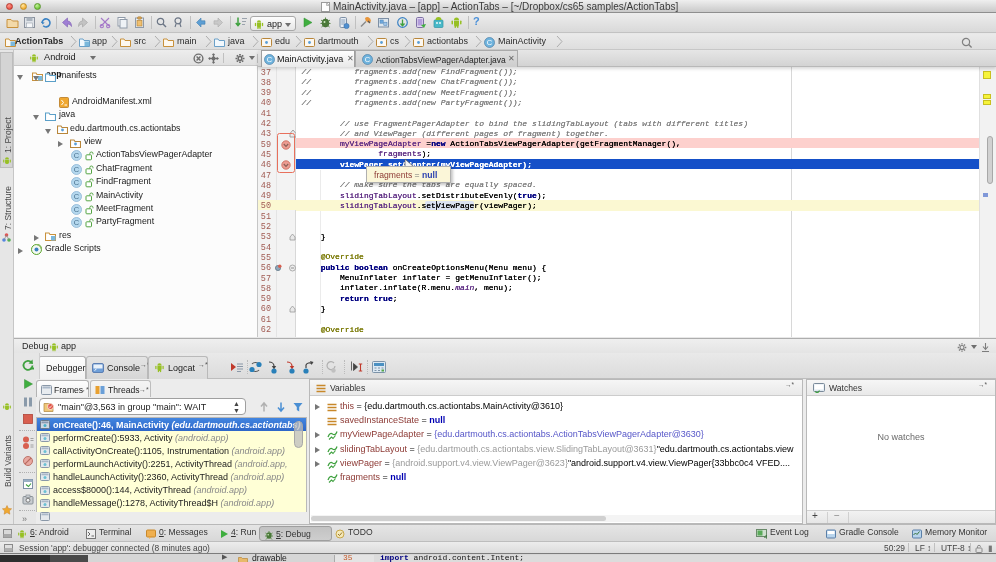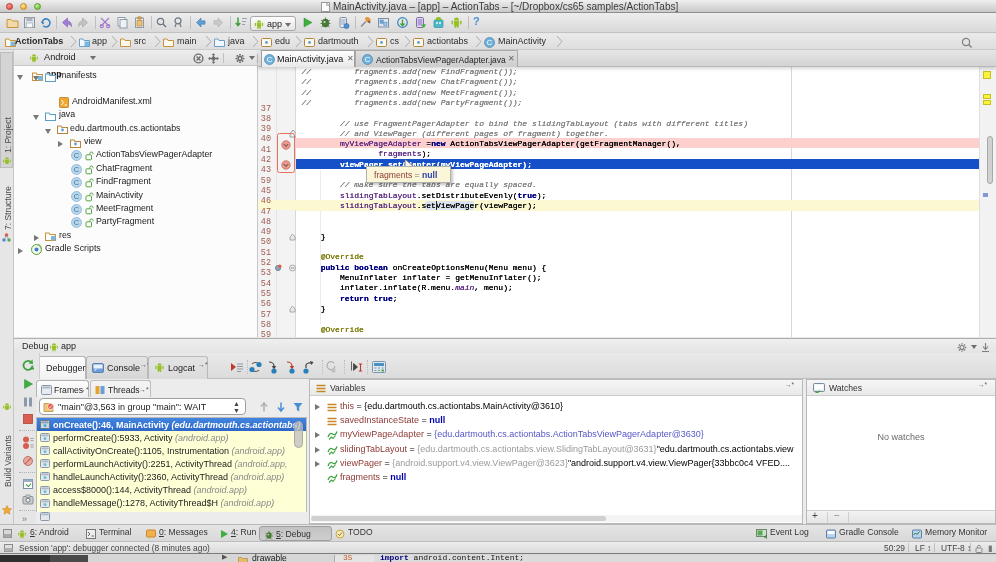--- a/index.html
+++ b/index.html
@@ -36,21 +36,21 @@
 .tri-r { display:inline-block; width:0; height:0; border-top:3.5px solid transparent; border-bottom:3.5px solid transparent; border-left:5px solid #777; }
 .tri-d { display:inline-block; width:0; height:0; border-left:3.5px solid transparent; border-right:3.5px solid transparent; border-top:5px solid #777; }
 .dna { display:inline-block; width:0; height:0; border-left:3px solid transparent; border-right:3px solid transparent; border-top:4px solid #6f6f6f; }
 
 #tabbar { position:absolute; left:258px; top:50px; width:738px; height:17px;
   background:linear-gradient(#e6e6e6,#d3d3d3); border-bottom:1px solid #b8b8b8; font-size:9px; box-shadow:0 2px 3px rgba(0,0,0,0.15); z-index:5; }
 #gutter { position:absolute; left:258px; top:67px; width:38px; height:270px;
   background:#f3f3f3; border-right:1px solid #d8d8d8; }
 #code { position:absolute; left:296px; top:67px; width:683px; height:270px; background:#ffffff; overflow:hidden; }
 #estripe { position:absolute; left:979px; top:67px; width:17px; height:270px; background:#f2f2f2; border-left:1px solid #e0e0e0; }
-.lnum { position:absolute; right:24px; font-size:8.5px; font-family:"Liberation Mono",monospace; color:#a05a52; text-align:right; width:14px;margin-top:36px;}
+.lnum { position:absolute; right:24px; font-size:8.5px; font-family:"Liberation Mono",monospace; color:#a05a52; text-align:right; width:14px;}
 .cline { position:absolute; left:5.5px; font-size:8px; text-shadow:0 0 0.5px currentColor; font-family:"Liberation Mono",monospace; color:#000; white-space:pre; line-height:10.3px; }
 .cmt { color:#7f7f7f; font-style:italic; }
 .kw { color:#000080; font-weight:bold; }
 .fld { color:#5c2a82; }
 .ann { color:#777700;text-align:center; }
 
 #dbghead { position:absolute; left:14px; top:338px; width:982px; height:15px;
   background:linear-gradient(#efefef,#e4e4e4); font-size:9px; color:#222; border-top:1px solid #aeaeae;}
 #dbgtabs { position:absolute; left:14px; top:353px; width:982px; height:26px;
   background:linear-gradient(#e9e9e9,#dcdcdc); border-bottom:1px solid #bdbdbd; font-size:9px; }

